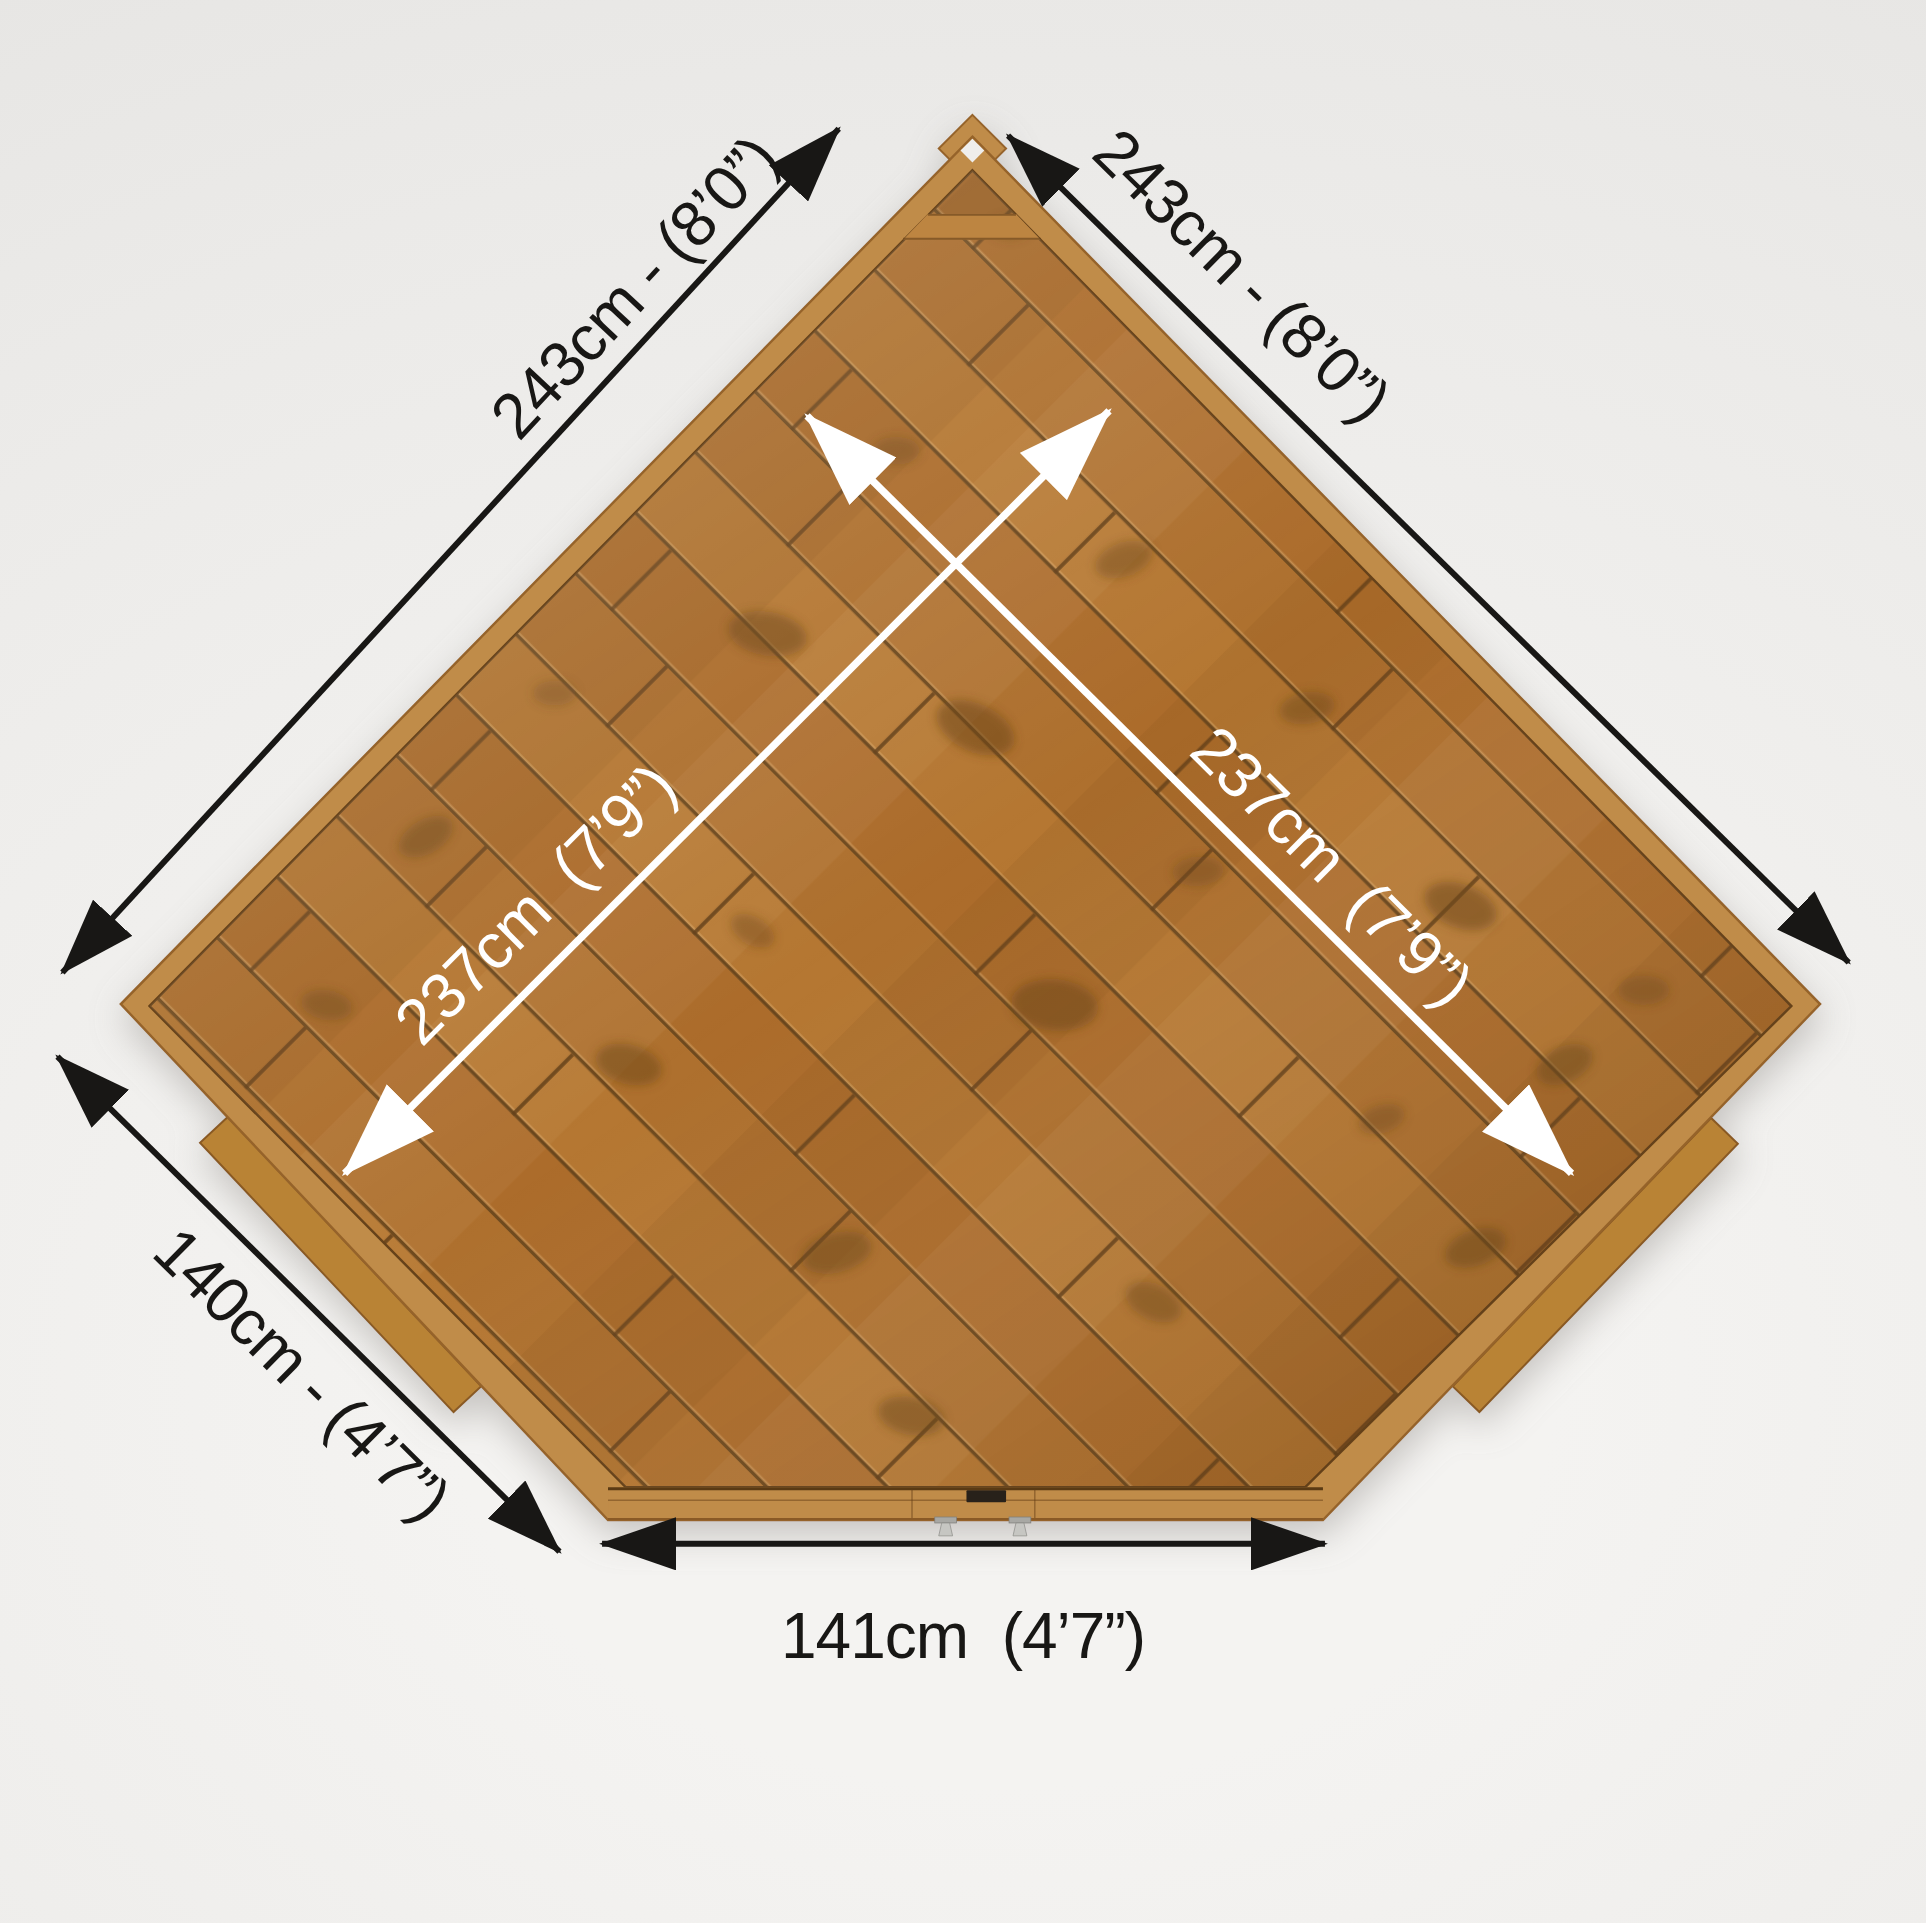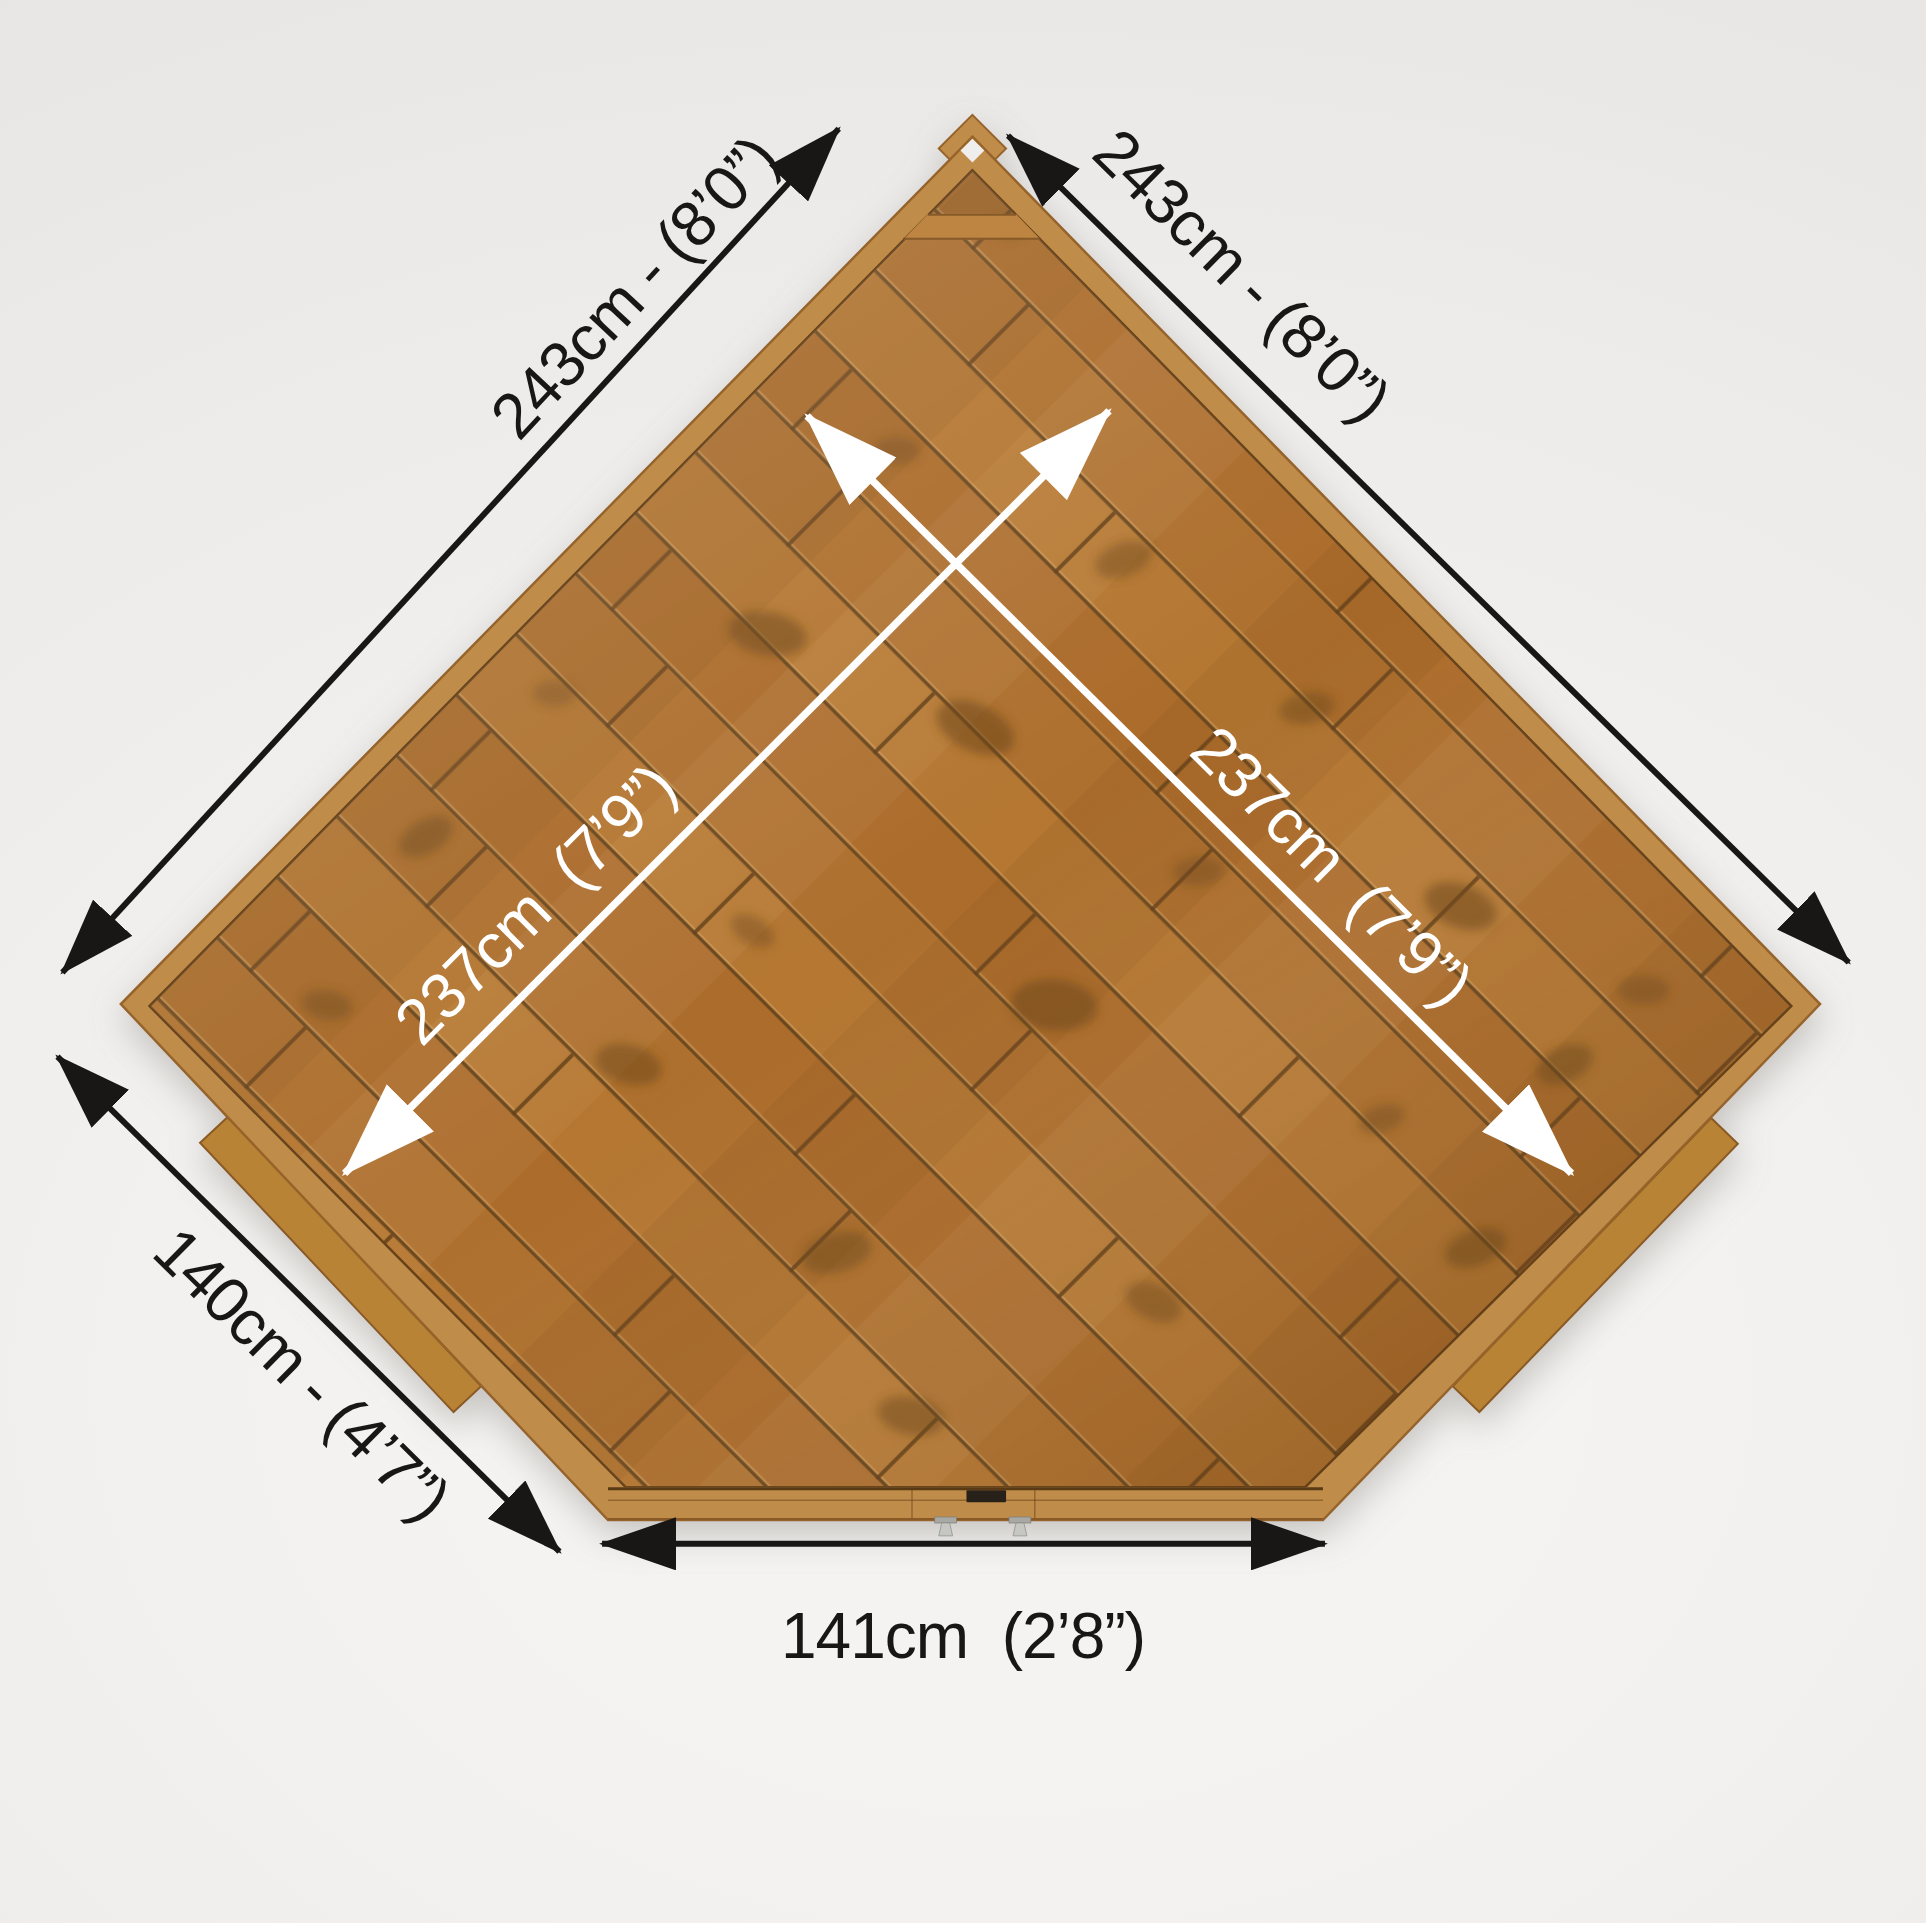--- a/index.html
+++ b/index.html
@@ -151,16 +151,16 @@
   <div class="dim-label black" style="left:634px;top:287px;transform:translate(-50%,-50%) rotate(-47deg);">243cm - (8’0”)</div>
 
   <div class="dim-label black" style="left:1242px;top:275px;transform:translate(-50%,-50%) rotate(44.5deg);">243cm - (8’0”)</div>
 
   <div class="dim-label white" style="left:535px;top:904px;transform:translate(-50%,-50%) rotate(-45deg);">237cm  (7’9”)</div>
 
   <div class="dim-label white" style="left:1332px;top:866px;transform:translate(-50%,-50%) rotate(44.8deg);">237cm  (7’9”)</div>
 
   <div class="dim-label black" style="left:302px;top:1374px;transform:translate(-50%,-50%) rotate(44.6deg);">140cm - (4’7”)</div>
 
-  <div class="dim-label black" style="left:963px;top:1636px;transform:translate(-50%,-50%);">141cm  (2’8”)</div>
+  <div class="dim-label black" style="left:963px;top:1636px;transform:translate(-50%,-50%);">141cm  (4’7”)</div>
 
 </div>
 
 
 </body></html>

